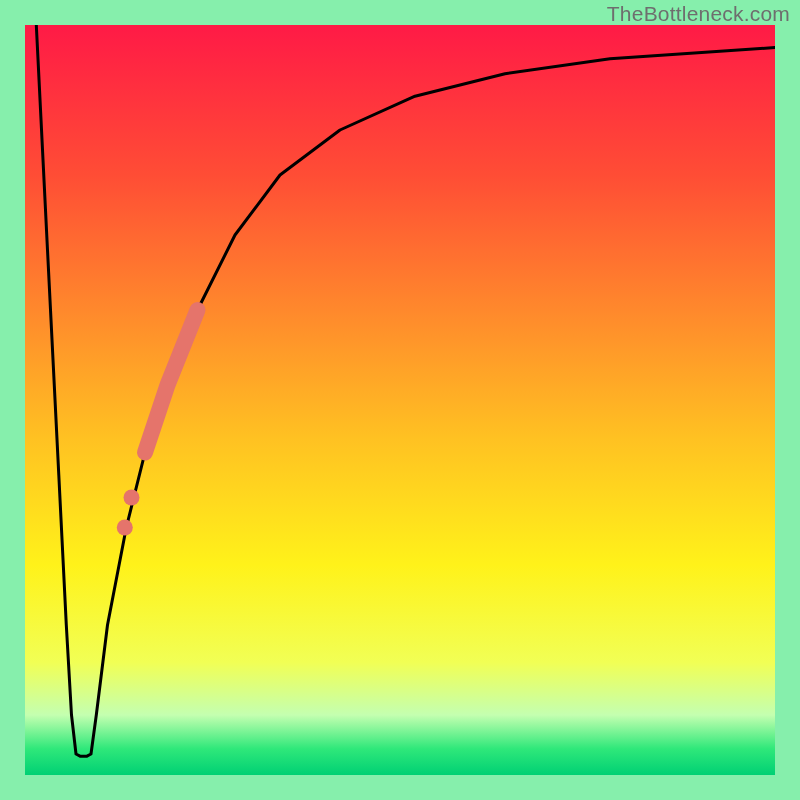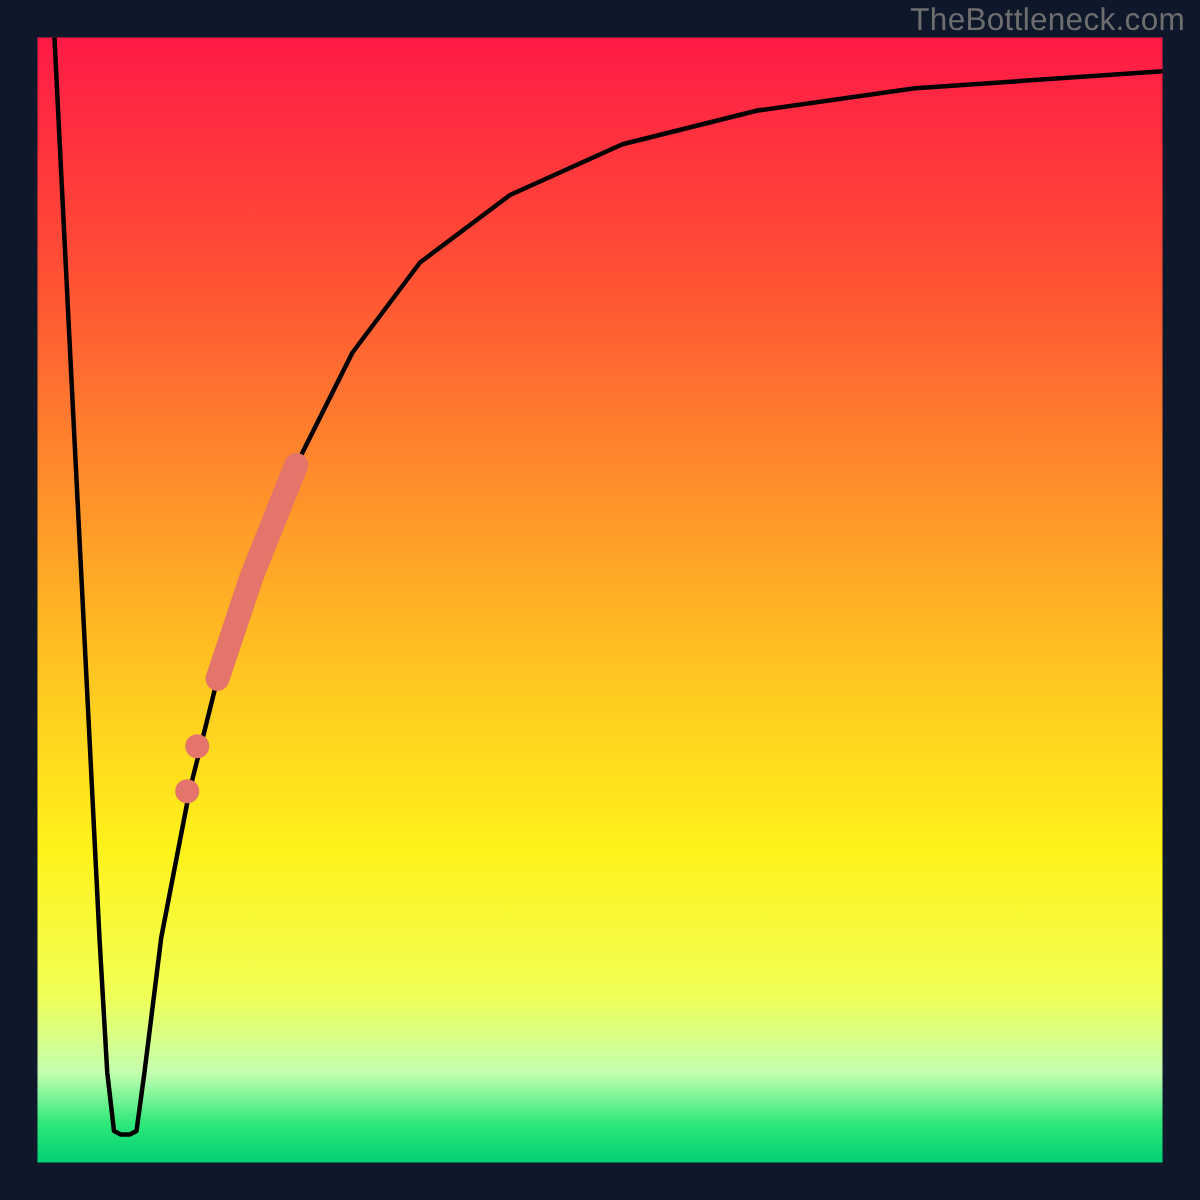--- a/index.html
+++ b/index.html
@@ -8,21 +8,21 @@
     width: 800px;
     height: 800px;
     background: #000;
     overflow: hidden;
     font-family: Arial, Helvetica, sans-serif;
   }
   .stage {
     position: relative;
     width: 800px;
     height: 800px;
-    background: #0f172a;
+    background: #86efac;
   }
   .watermark {
     position: absolute;
     top: 2px;
     right: 10px;
     color: #6e6e6e;
     font-size: 21px;
     font-weight: 400;
     letter-spacing: 0.2px;
     z-index: 10;

